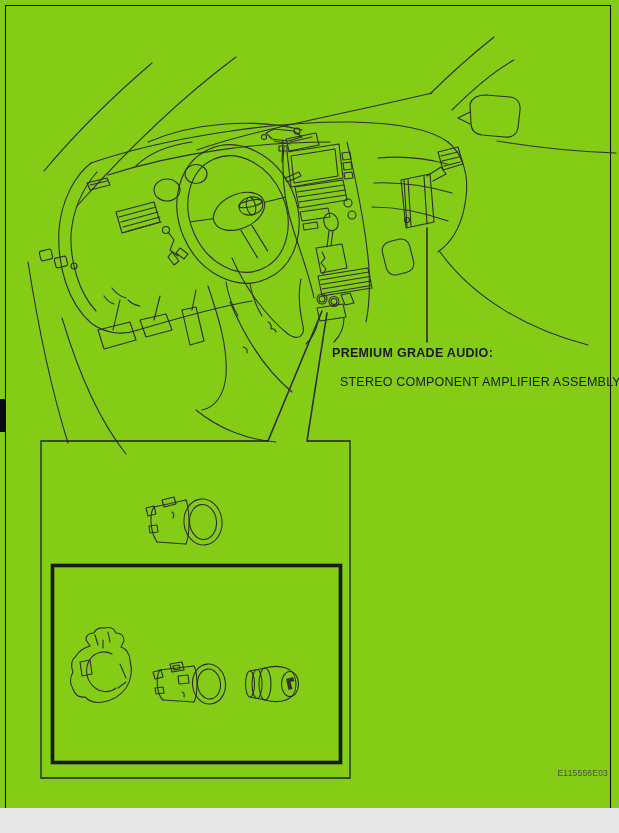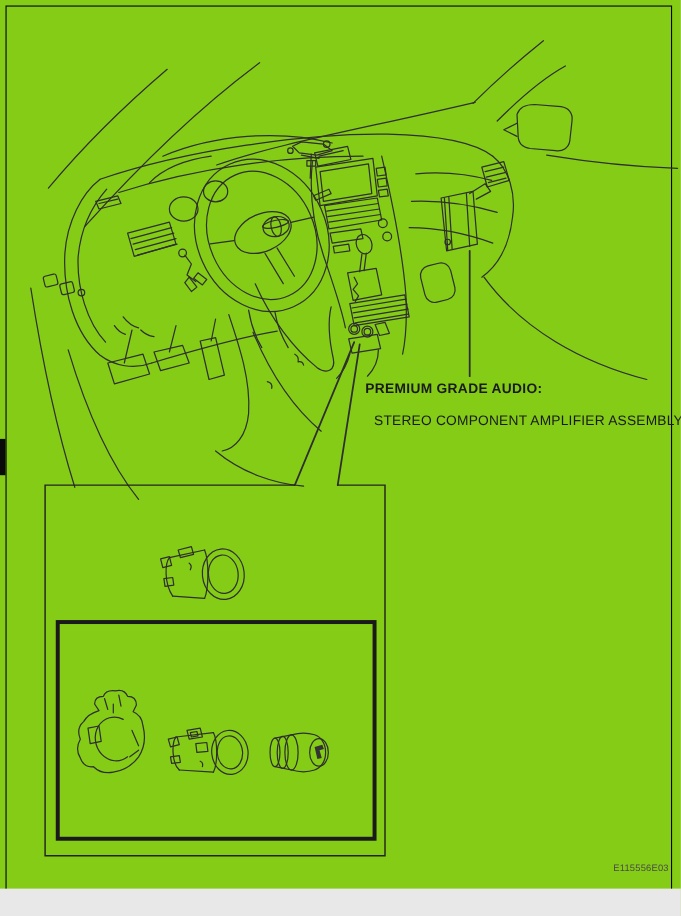--- a/index.html
+++ b/index.html
@@ -17,21 +17,21 @@
   svg{position:absolute;left:0;top:0;}
   .ln{fill:none;stroke:#2e2e2e;stroke-width:1.1;stroke-linecap:round;stroke-linejoin:round;}
   .ln2{fill:none;stroke:#2e2e2e;stroke-width:1.6;stroke-linecap:round;stroke-linejoin:round;}
   .boldbox{fill:none;stroke:#1a1a1a;stroke-width:3.6;}
   .thinbox{fill:none;stroke:#222;stroke-width:1.3;}
   .darkfill{fill:#333;stroke:none;}
   .label{position:absolute;color:#1a1a1a;white-space:nowrap;}
   #premium-label{left:332px;top:346px;font-size:12.5px;font-weight:bold;letter-spacing:.3px;}
   #assembly-label{left:340px;top:375px;font-size:12.5px;letter-spacing:.2px;}
   #page-marker{left:22px;top:811px;font-size:11.5px;}
-  #figure-code{right:11px;top:768px;font-size:8.5px;color:#4a4a4a;letter-spacing:.2px;margin-top:16px;}
+  #figure-code{right:11px;top:768px;font-size:8.5px;color:#4a4a4a;letter-spacing:.2px;}
 </style>
 </head>
 <body>
 
 <div id="page">
   <div id="border-frame"></div>
   <div id="binder-tab"></div>
 
   <svg width="619" height="833" viewBox="0 0 619 833">
 

